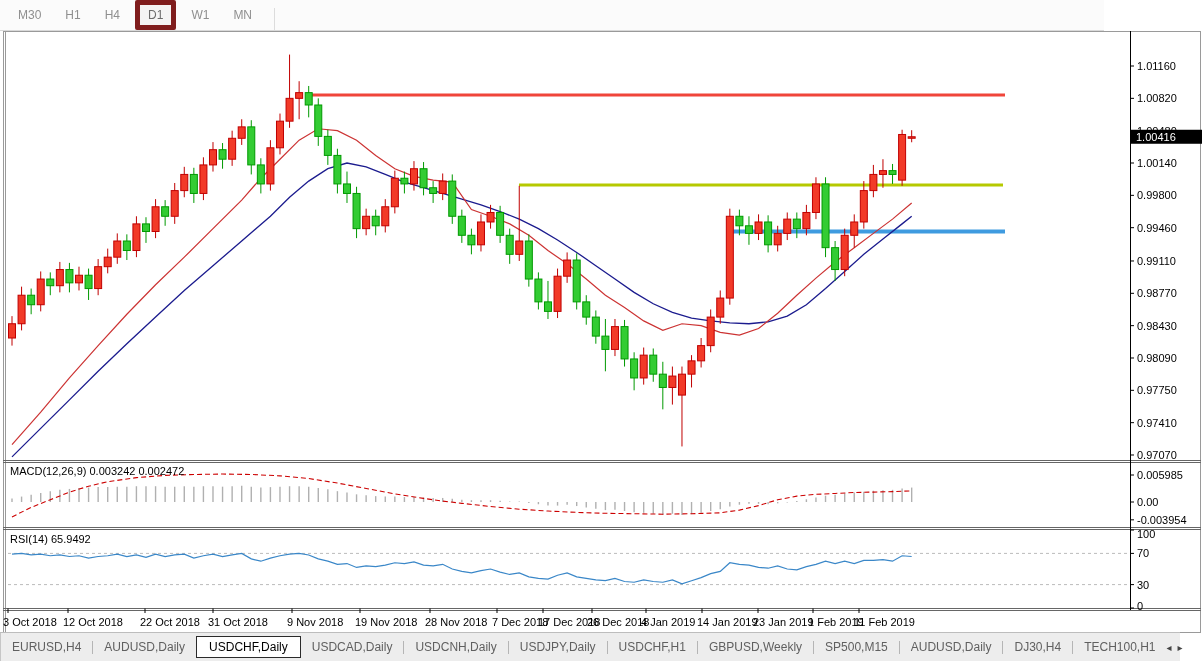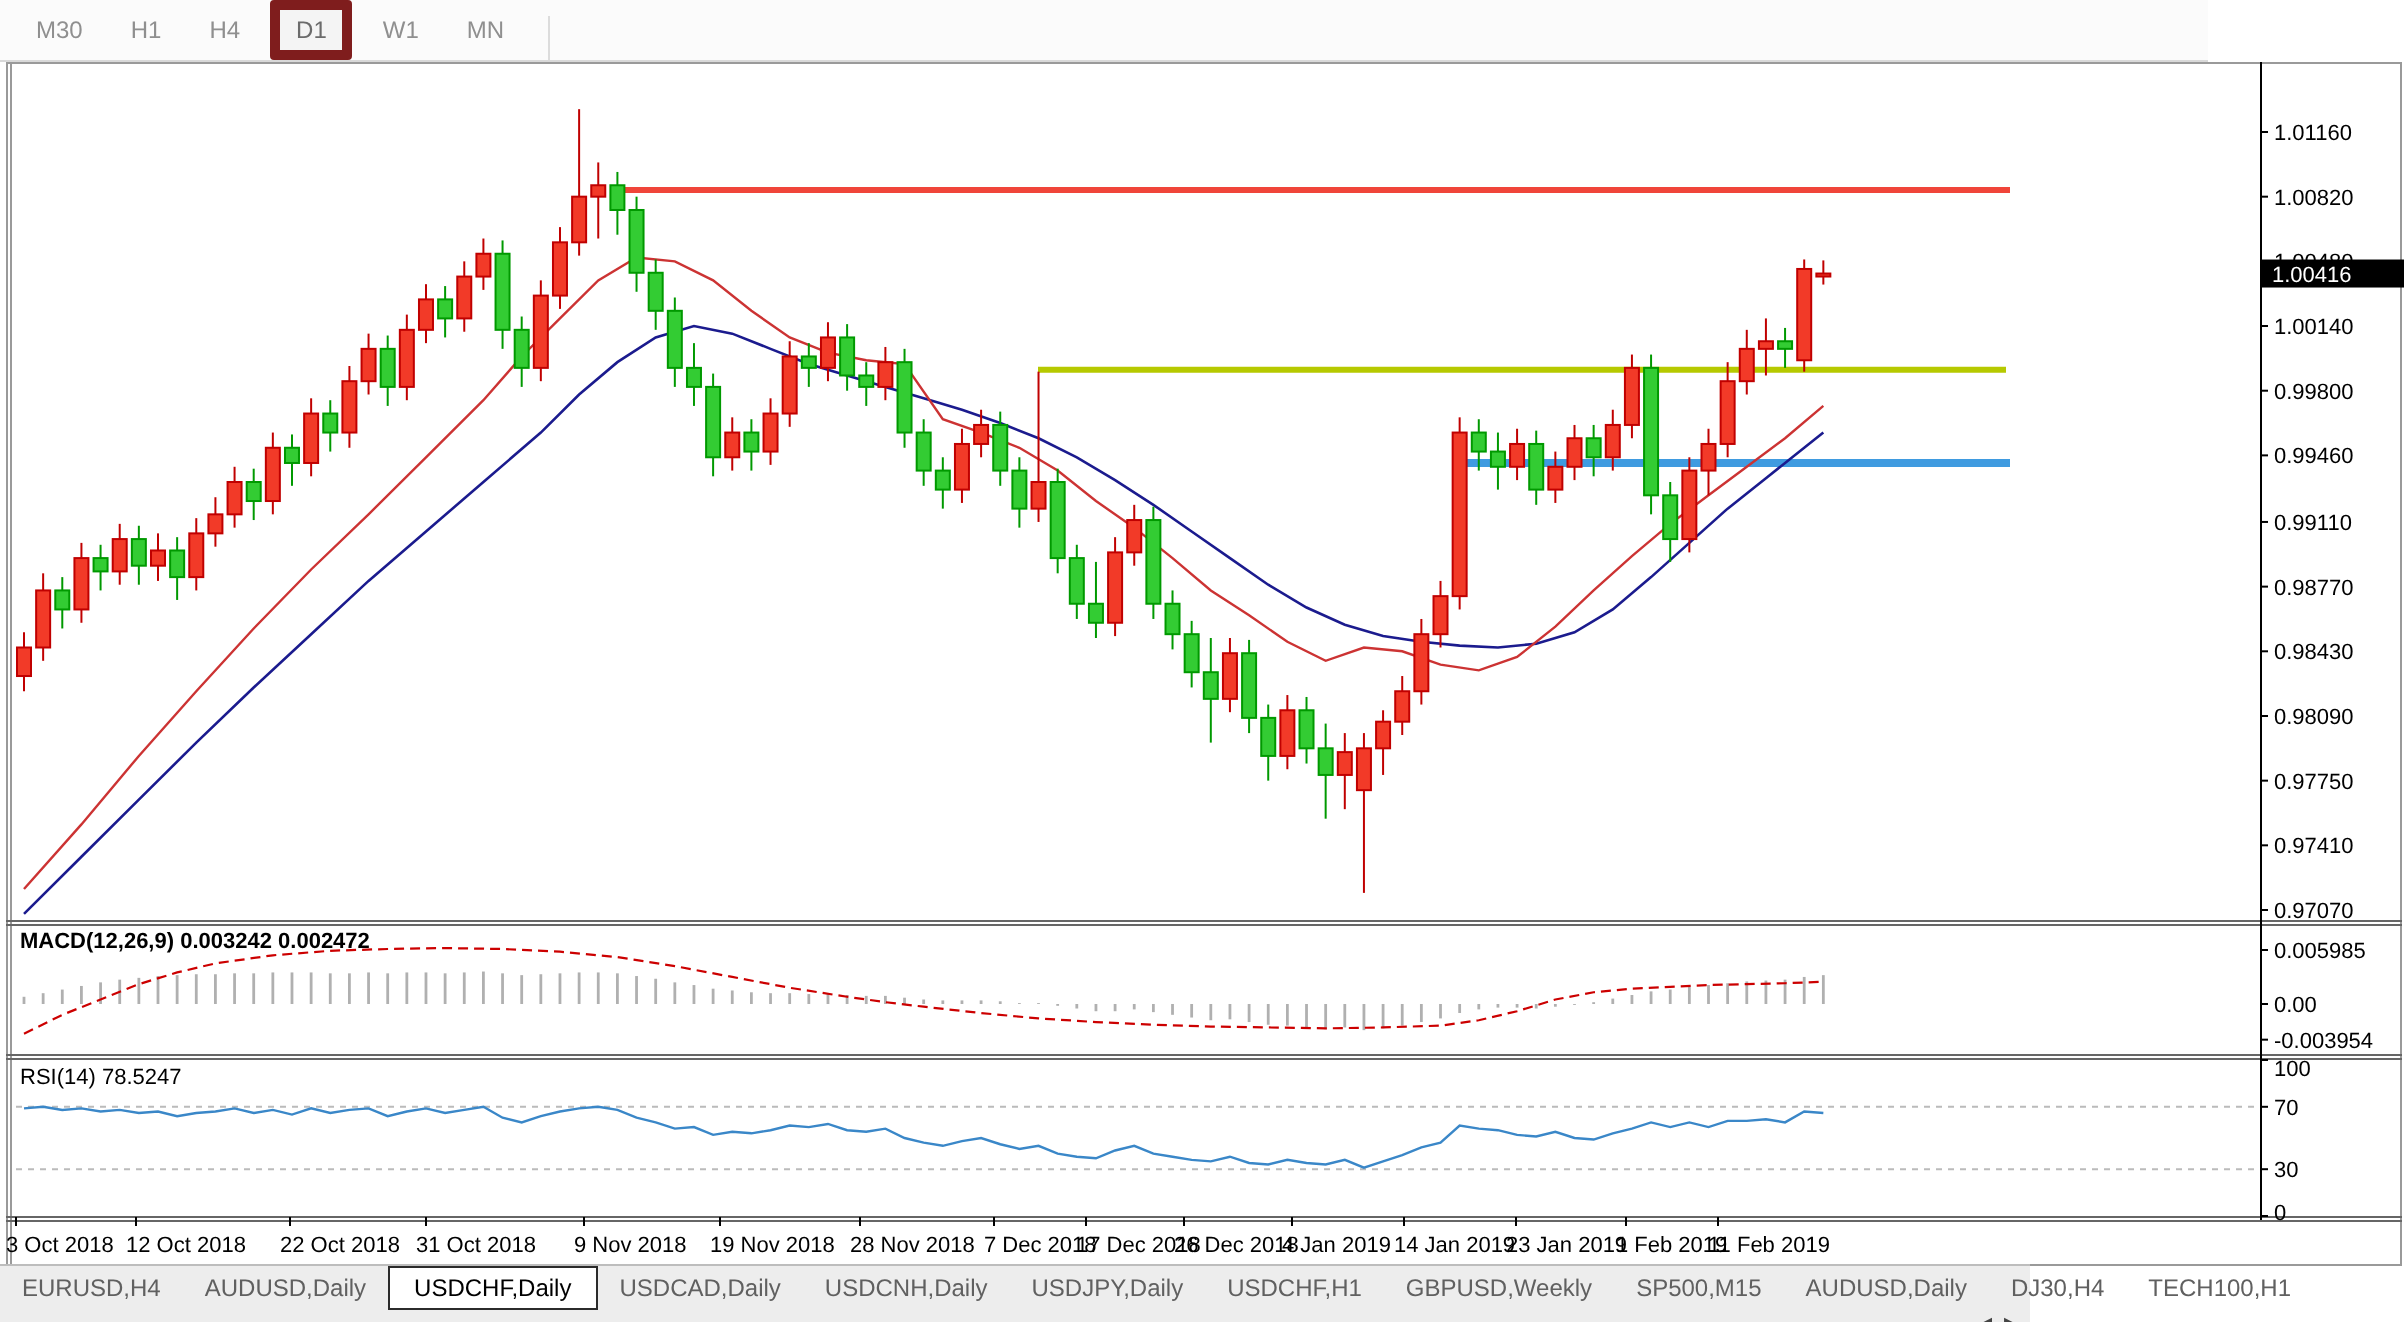--- a/index.html
+++ b/index.html
@@ -10,22 +10,22 @@
            border-bottom:1px solid #d9d9d9;display:flex;align-items:flex-end;}
   .tf-btn{display:inline-block;margin:0 3px;padding:3px 8px;font-size:12px;color:#8f8f8f;
           border:1px solid transparent;border-radius:2px;cursor:default;}
   .tf-btn.active{border:5px solid #7f1d1d;background:#f4f4f4;color:#6b6b6b;}
   .tb-sep{width:1px;height:22px;background:#dcdcdc;margin-left:10px;}
   
   .chart-title{position:absolute;left:14px;top:37px;font-size:12px;color:#000;z-index:5;}
   .chart-title .arr{font-size:9px;margin-right:6px;}
   .panel-label{position:absolute;font-size:11px;color:#000;z-index:5;}
   
-  .tabbar{position:absolute;left:0;bottom:0;width:1015px;height:28px;background:#ededed;
-          border-top:1px solid #bdbdbd;display:flex;font-size:12px;color:#606060;flex-direction:column;}
+  .tabbar{position:absolute;left:0;bottom:0;width:1180px;height:28px;background:#ededed;
+          border-top:1px solid #bdbdbd;display:flex;align-items:center;font-size:12px;color:#606060;}
   .tab{padding:4px 11px;white-space:nowrap;cursor:default;}
   .tab.active{background:#fff;border:1px solid #2b2b2b;color:#000;padding:3px 12px;}
   .tab-div{width:1px;height:13px;background:#b5b5b5;}
   .tab-stub{width:10px;height:100%;border-right:1px solid #c6c6c6;}
   .tab-nav{margin-left:auto;display:flex;gap:6px;padding-right:8px;color:#444;font-size:10px;}
   .tab-nav span{cursor:default;}
   svg{position:absolute;left:0;top:0;}
   text{font-family:"Liberation Sans",sans-serif;}
 </style>
 </head>
@@ -420,27 +420,27 @@
         <span class="tf-btn">H1</span>
         <span class="tf-btn">H4</span>
         <span class="tf-btn active">D1</span>
         <span class="tf-btn">W1</span>
         <span class="tf-btn">MN</span>
       </span>
     <span class="tb-sep"></span>
   </div>
 
 
-  <div class="panel-label" style="left:10px;top:465px;font-weight:bold;">
+  <div class="panel-label" style="left:10px;top:465px;">
     <span>MACD(12,26,9)</span>
     <span>0.003242 0.002472</span>
   </div>
   <div class="panel-label" style="left:10px;top:533px;">
     <span>RSI(14)</span>
-    <span>78.5247</span>
+    <span>65.9492</span>
   </div>
 
   <div class="tabbar">
     <span class="tab-stub"></span>
     <span id="tab-holder" style="display:flex;align-items:center;">
         <span class="tab">EURUSD,H4</span>
         <span class="tab-div"></span>
         <span class="tab">AUDUSD,Daily</span>
         <span class="tab active">USDCHF,Daily</span>
         <span class="tab">USDCAD,Daily</span>

